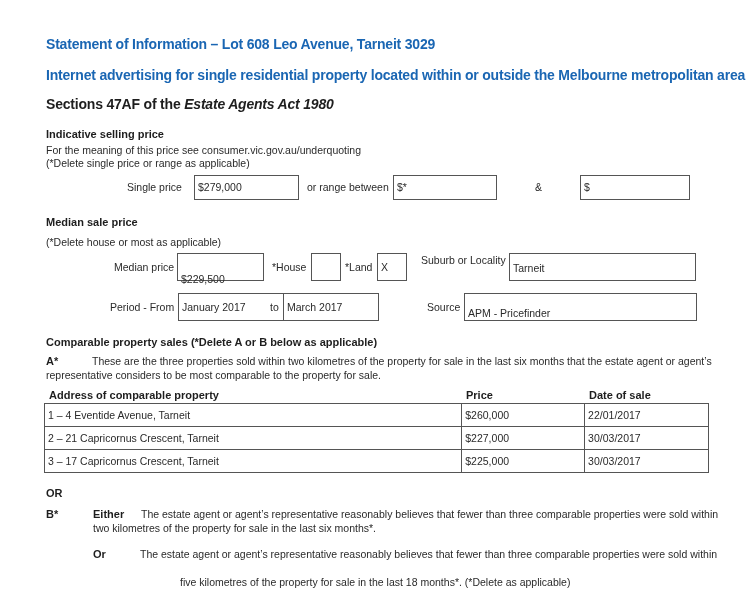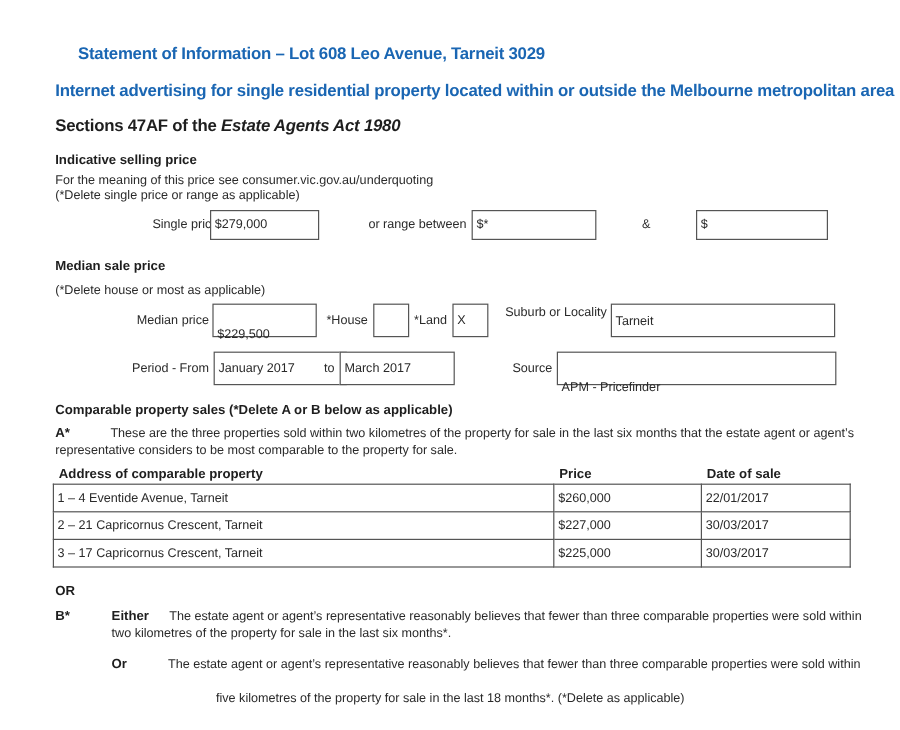--- a/index.html
+++ b/index.html
@@ -23,32 +23,32 @@
       border-collapse: collapse; font-size: 10.5px; color: #2a2a2a;
     }
     table.comp td {
       border: 1.3px solid #555; height: 23px; padding: 0 3px; box-sizing: border-box;
     }
     .th { font-size: 11px; font-weight: bold; color: #1e1e1e; }
   </style>
 </head>
 <body>
 
-<div class="abs blue-title" style="left:46px; top:36px;margin-left:19px;">Statement of Information – Lot 608 Leo Avenue, Tarneit 3029</div>
+<div class="abs blue-title" style="left:46px; top:36px;">Statement of Information – Lot 608 Leo Avenue, Tarneit 3029</div>
 <div class="abs blue-title" style="left:46px; top:67px;">Internet advertising for single residential property located within or outside the Melbourne metropolitan area</div>
 <div class="abs section-title" style="left:46px; top:96px;">
   <span>Sections 47AF of the </span><i>Estate Agents Act 1980</i>
 </div>
 
 <div class="abs sub-head" style="left:46px; top:128px;">Indicative selling price</div>
 <div class="abs body-txt" style="left:46px; top:144px;">For the meaning of this price see consumer.vic.gov.au/underquoting</div>
 <div class="abs body-txt" style="left:46px; top:157px;">(*Delete single price or range as applicable)</div>
 
 <div class="abs lbl" style="left:127px; top:181px;">Single price</div>
-<div class="box" style="left:175px; top:175px; width:91px; height:25px;">$279,000</div>
+<div class="box" style="left:194px; top:175px; width:105px; height:25px;">$279,000</div>
 
 <div class="abs lbl" style="left:307px; top:181px;">or range between</div>
 <div class="box" style="left:393px; top:175px; width:104px; height:25px;">$*</div>
 <div class="abs lbl" style="left:535px; top:181px;">&amp;</div>
 <div class="box" style="left:580px; top:175px; width:110px; height:25px;">$</div>
 
 <div class="abs sub-head" style="left:46px; top:216px;">Median sale price</div>
 <div class="abs body-txt" style="left:46px; top:236px;">(*Delete house or most as applicable)</div>
 
 <div class="abs lbl" style="left:114px; top:261px;">Median price</div>
@@ -63,21 +63,21 @@
 <div class="abs lbl" style="left:421px; top:254px;">Suburb or Locality</div>
 <div class="box" style="left:509px; top:253px; width:187px; height:28px; padding-top:8px;">Tarneit</div>
 
 <div class="abs lbl" style="left:110px; top:301px;">Period - From</div>
 <div class="box" style="left:178px; top:293px; width:111px; height:28px; padding-top:7px;">January 2017</div>
 
 <div class="abs lbl" style="left:270px; top:301px;">to</div>
 <div class="box" style="left:283px; top:293px; width:96px; height:28px; padding-top:7px;">March 2017</div>
 
 <div class="abs lbl" style="left:427px; top:301px;">Source</div>
-<div class="box" style="left:464px; top:293px; width:233px; height:28px; padding-top:23px;">APM - Pricefinder</div>
+<div class="box" style="left:464px; top:293px; width:233px; height:28px; padding-top:13px;">APM - Pricefinder</div>
 
 <div class="abs sub-head" style="left:46px; top:336px;text-align:right;">Comparable property sales (*Delete A or B below as applicable)</div>
 <div class="abs sub-head" style="left:46px; top:355px;">A*</div>
 <div class="abs body-txt" style="left:92px; top:355px;">These are the three properties sold within two kilometres of the property for sale in the last six months that the estate agent or agent’s</div>
 <div class="abs body-txt" style="left:46px; top:369px;">representative considers to be most comparable to the property for sale.</div>
 
 <div class="abs th" style="left:49px; top:389px;">Address of comparable property</div>
 <div class="abs th" style="left:466px; top:389px;">Price</div>
 <div class="abs th" style="left:589px; top:389px;">Date of sale</div>
 

